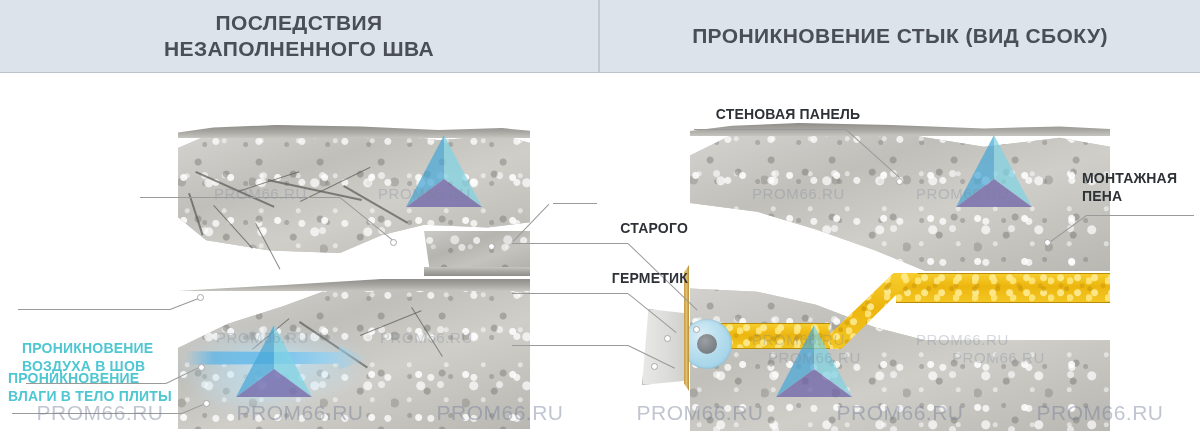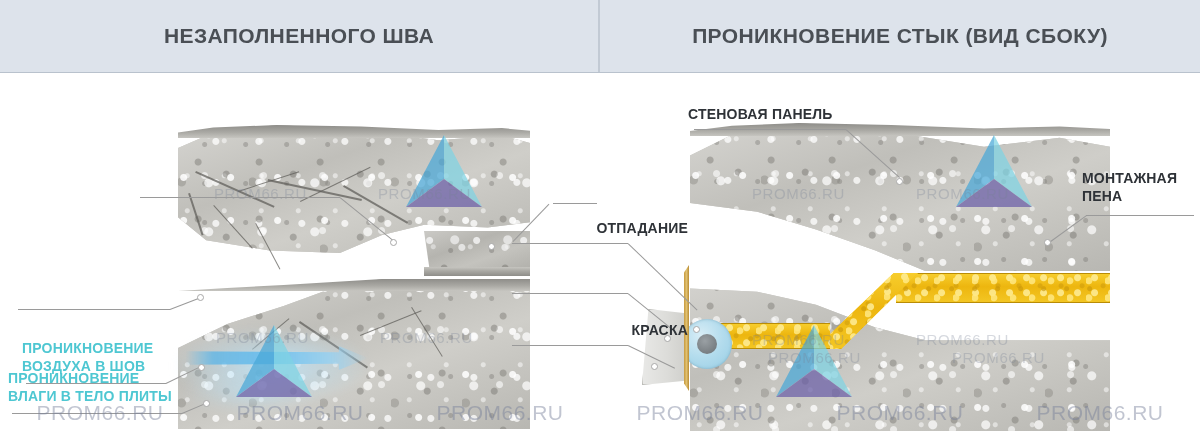--- a/index.html
+++ b/index.html
@@ -194,20 +194,21 @@
     color: rgba(118,126,152,.45);
     font-size: 21px;
     letter-spacing: .5px;
   }
 </style>
 </head>
 <body>
 
 <div class="header-bar">
   <div class="header-cell left">
+    <div class="header-line">ПОСЛЕДСТВИЯ</div>
     <div class="header-line">НЕЗАПОЛНЕННОГО ШВА</div>
   </div>
   <div class="header-cell right">
     <div class="header-line">ПРОНИКНОВЕНИЕ СТЫК (ВИД СБОКУ)</div>
   </div>
 </div>
 
 <div class="stage">
 
   <div class="panel left">
@@ -329,35 +330,35 @@
       <polygon points="46,46 8,74 84,74" fill="#6b5fa8"></polygon>
     </svg>
 
     <div class="wm-text" style="left:152px; top:112px;">PROM66.RU</div>
     <div class="wm-text" style="left:316px; top:112px;">PROM66.RU</div>
     <div class="wm-text" style="left:152px; top:258px;">PROM66.RU</div>
     <div class="wm-text" style="left:316px; top:258px;">PROM66.RU</div>
     <div class="wm-text" style="left:168px; top:276px;">PROM66.RU</div>
     <div class="wm-text" style="left:352px; top:276px;">PROM66.RU</div>
 
-    <div class="label dark left-align" style="left:88px; top:32px; width:200px;">СТЕНОВАЯ ПАНЕЛЬ</div>
+    <div class="label dark left-align" style="left:88px; top:32px; width:200px;text-align:center;">СТЕНОВАЯ ПАНЕЛЬ</div>
     <div class="leader" style="left:94px; top:56px; width:152px;"></div>
     <div class="leader" style="left:246px; top:56px; width:72px; transform:rotate(42deg);"></div>
     <div class="dot" style="left:296px; top:105px;"></div>
 
-    <div class="label dark right-align" style="left:-92px; top:146px; width:180px;">ОТПАДАНИЕ</div>
+    <div class="label dark right-align" style="left:-92px; top:146px; width:180px;">СТАРОГО</div>
     <div class="leader" style="left:-88px; top:170px; width:116px;"></div>
     <div class="leader" style="left:28px; top:170px; width:96px; transform:rotate(44deg);"></div>
     <div class="dot" style="left:93px; top:253px;"></div>
 
+    <div class="label dark right-align" style="left:-92px; top:196px; width:180px;">ГЕРМЕТИК</div>
     <div class="leader" style="left:-88px; top:220px; width:116px;"></div>
     <div class="leader" style="left:28px; top:220px; width:62px; transform:rotate(39deg);"></div>
     <div class="dot" style="left:64px; top:262px;"></div>
 
-    <div class="label dark right-align" style="left:-92px; top:248px; width:180px;">КРАСКА</div>
     <div class="leader" style="left:-88px; top:272px; width:116px;"></div>
     <div class="leader" style="left:28px; top:272px; width:52px; transform:rotate(26deg);"></div>
     <div class="dot" style="left:51px; top:290px;"></div>
 
     <div class="label dark left-align" style="left:482px; top:96px; width:140px;">МОНТАЖНАЯ
 ПЕНА</div>
     <div class="leader" style="left:486px; top:142px; width:108px;"></div>
     <div class="leader" style="left:448px; top:170px; width:48px; transform:rotate(-36deg);"></div>
     <div class="dot" style="left:444px; top:166px;"></div>
   </div>

